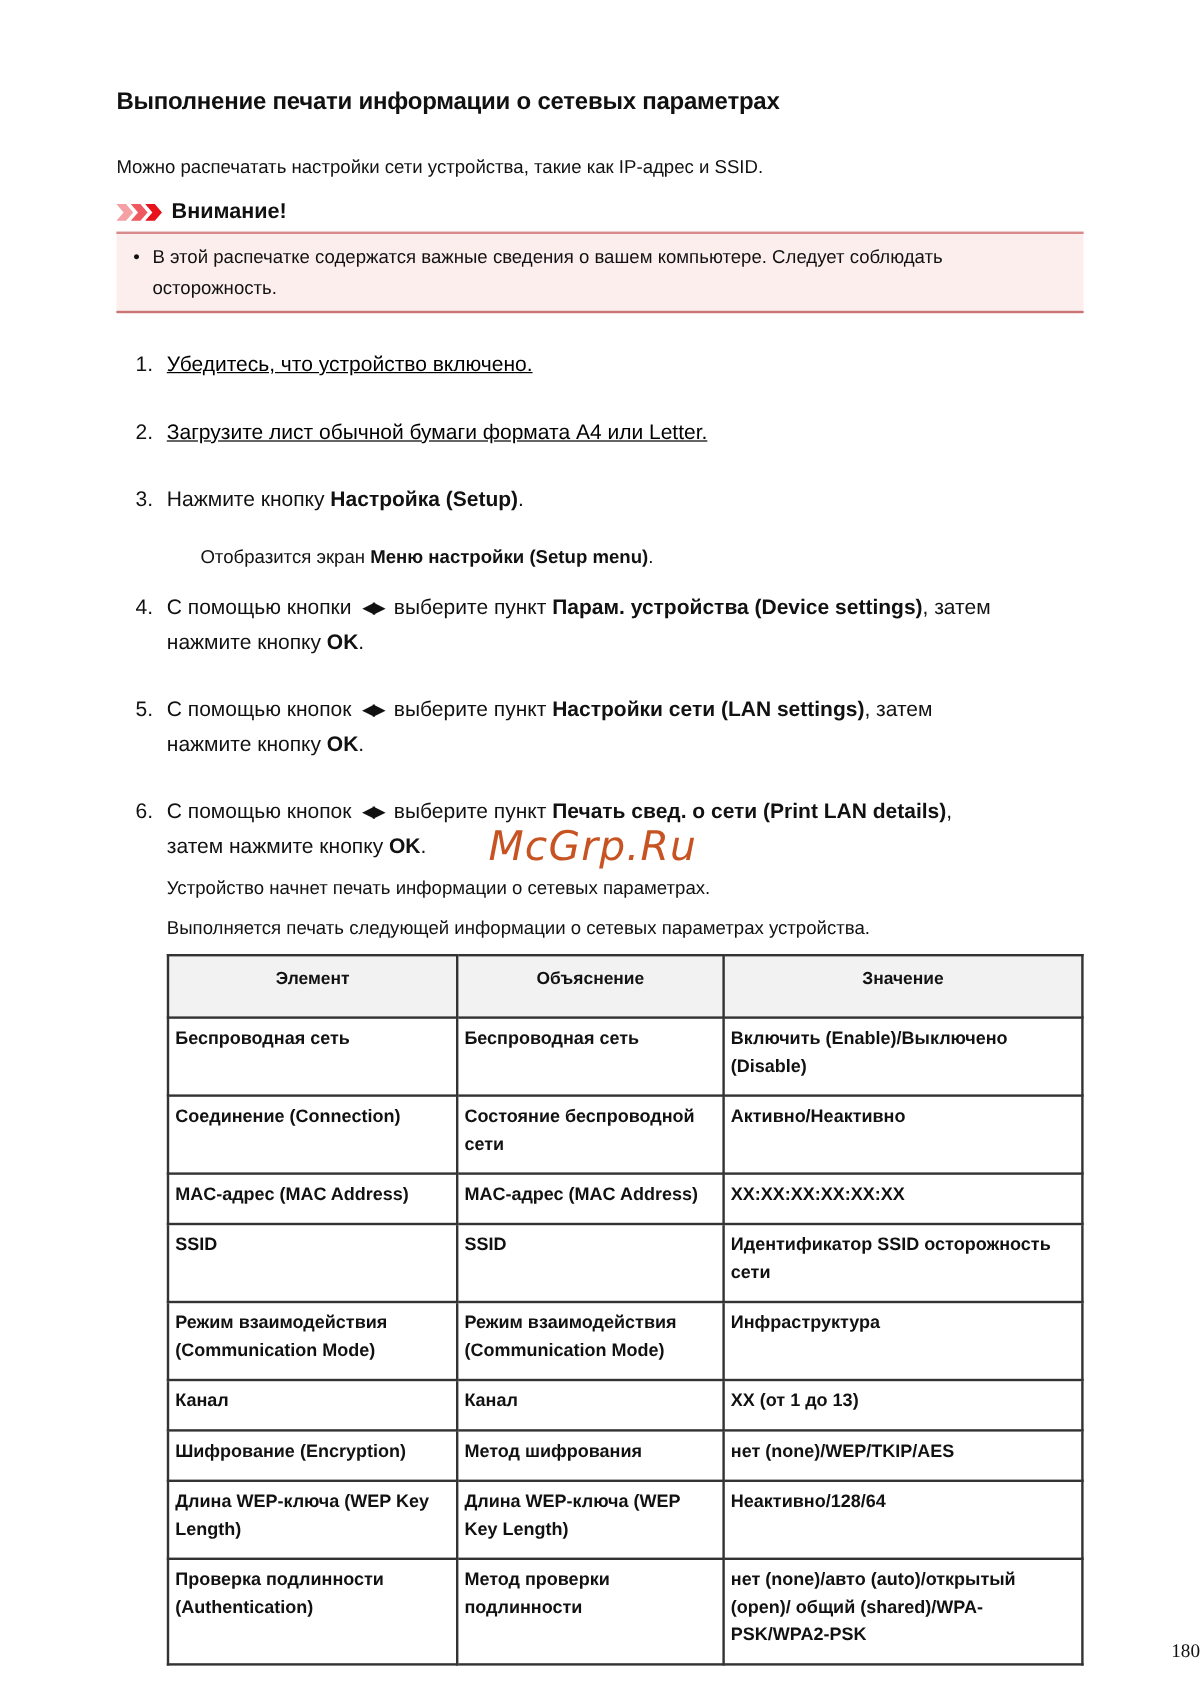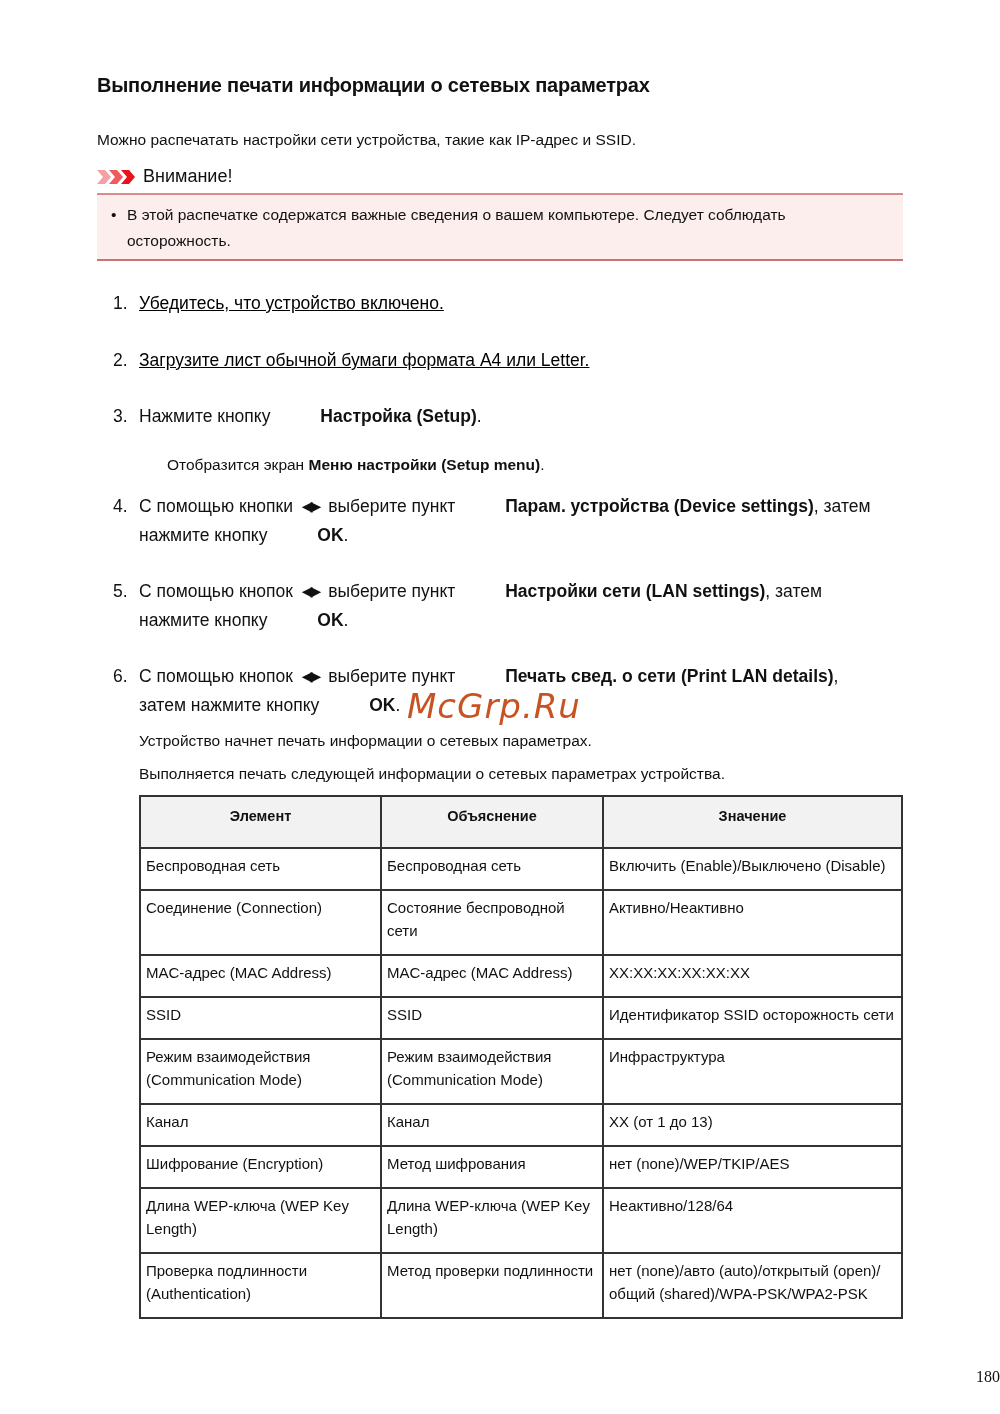--- a/index.html
+++ b/index.html
@@ -1,32 +1,32 @@
 <!DOCTYPE html>
 <html><head>
   <meta charset="utf-8">
   <style>
     html, body { margin: 0; padding: 0; background: #ffffff; }
     body { width: 1000px; height: 1414px; position: relative; font-family: "Liberation Sans", sans-serif; color: #111; overflow: hidden; }
     .page-title { position: absolute; left: 97px; top: 74px; font-size: 20px; font-weight: bold; margin: 0; letter-spacing: -0.2px; }
     .intro { position: absolute; left: 97px; top: 131px; font-size: 15.5px; margin: 0; }
-    .caution-head { position: absolute; left: 97px; top: 166px; display: flex; align-items: center; gap: 6px; font-size: 18px; font-weight: normal; }
+    .caution-head { position: absolute; left: 97px; top: 166px; display: flex; align-items: center; gap: 6px; font-size: 18px; font-weight: bold; }
     .caution-icon { display: inline-flex; width: 40px; height: 18px; }
     .caution-box { position: absolute; left: 97px; top: 193px; width: 806px; height: 68px; background: #fdeeee; border-top: 2px solid #d98b8b; border-bottom: 2px solid #c97575; box-sizing: border-box; }
     .caution-text { position: absolute; left: 14px; top: 7px; width: 760px; font-size: 15.5px; line-height: 26px; display: flex; }
     .caution-text .bullet { width: 16px; flex: none; }
     .step { position: absolute; left: 113px; font-size: 17.5px; line-height: 29px; width: 790px; display: flex; }
     .step .num { width: 26px; flex: none; }
     .step a { color: #000000; text-decoration: underline; }
-    .step b { font-weight: bold; margin-left: 45px; }
+    .step b { font-weight: bold; }
     .note { position: absolute; left: 139px; font-size: 15.5px; }
     .arrows { display: inline-block; font-size: 14px; letter-spacing: -2px; margin: 0 4px; vertical-align: 1px; }
     .watermark { position: absolute; left: 407px; top: 686px; font-family: "DejaVu Sans", sans-serif; font-style: italic; font-size: 34px; color: #c2410c; opacity: 0.9; letter-spacing: 1px; }
     table.info { position: absolute; left: 139px; top: 795px; width: 764px; border-collapse: collapse; font-size: 15px; }
-    table.info th, table.info td { border: 2px solid #333; vertical-align: top; padding: 0 5px; line-height: 23px; }
+    table.info th, table.info td { border: 2px solid #333; vertical-align: top; padding: 0 5px; line-height: 23px; font-weight: bold; }
     table.info th { background: #f2f2f2; font-weight: bold; text-align: center; height: 38px; vertical-align: middle; padding-bottom: 12px; font-size: 14.5px; }
     table.info td { padding-top: 5px; padding-bottom: 12px; }
     .c1 { width: 229px; } .c2 { width: 210px; }
     .page-num { position: absolute; left: 0; width: 1000px; top: 1368px; text-align: right; font-family: "Liberation Serif", serif; font-size: 16px; }
   </style>
 </head>
 <body>
 
 <h1 class="page-title">Выполнение печати информации о сетевых параметрах</h1>
 <p class="intro">Можно распечатать настройки сети устройства, такие как IP-адрес и SSID.</p>

